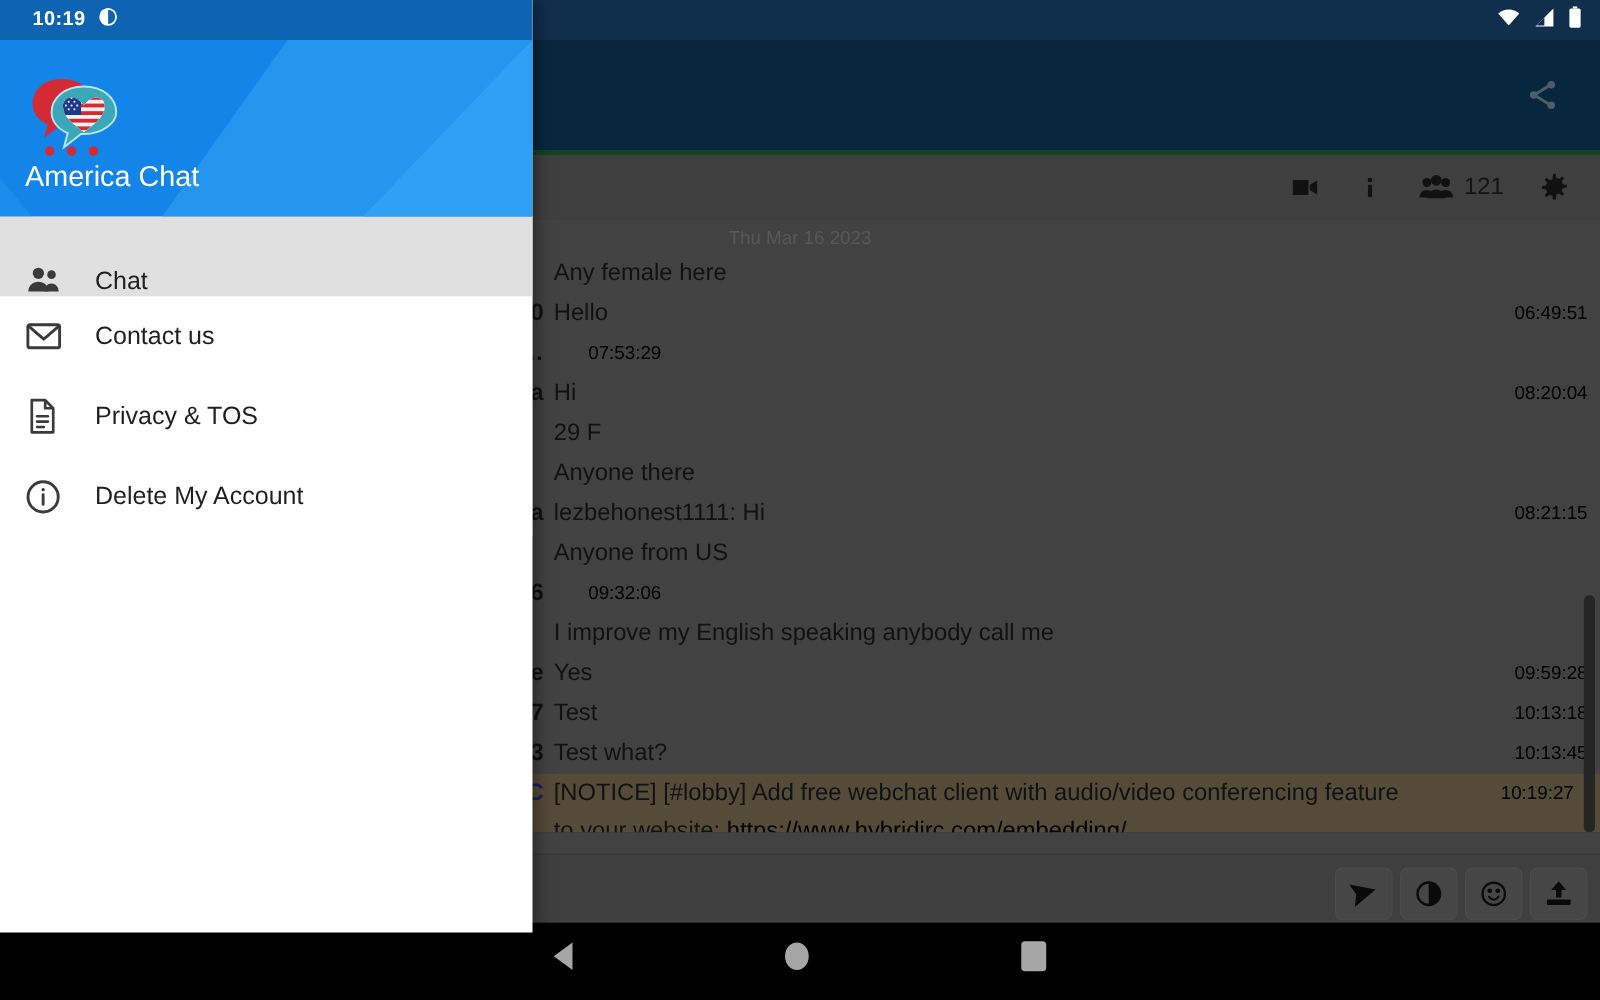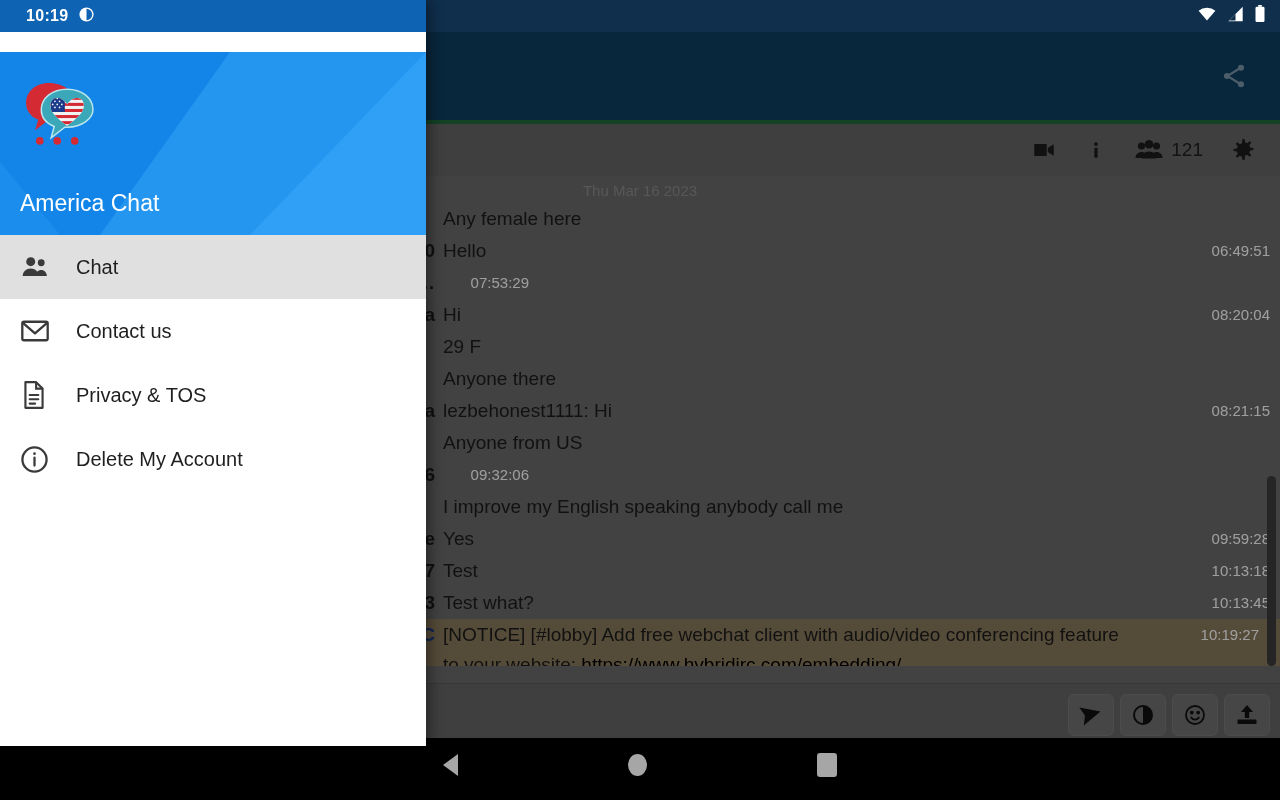--- a/index.html
+++ b/index.html
@@ -53,21 +53,21 @@
     background:#6b6b6b; z-index:1; overflow:hidden;
   }
   .date-sep { text-align:center; color:#8d8d8d; font-size:15px; padding:6px 0 4px; }
 
   .msg { display:flex; align-items:flex-start; padding:1px 0; position:relative; }
   .msg .nick {
     width:443px; flex:0 0 443px; text-align:right; padding-right:8px;
     font-size:19px; font-weight:bold; color:#1b1b1b; white-space:nowrap; overflow:hidden;
   }
   .msg .body { flex:1; font-size:19px; color:#1c1c1c; line-height:30px; padding-right:6px; }
-  .msg .ts { flex:0 0 96px; text-align:right; font-size:15px; color:#ffffff; line-height:30px; padding-right:10px; }
+  .msg .ts { flex:0 0 96px; text-align:right; font-size:15px; color:#000000; line-height:30px; padding-right:10px; }
   .msg .nick { line-height:30px; }
   .msg.notice { background:#8a7a5c; }
   .msg.notice .nick { color:#1b3a8a; }
   .msg.notice .body { max-width:730px; }
   .link { color:#000000; }
 
   
   .scroll-thumb {
     position:absolute; right:4px; top:300px; width:9px; height:190px;
     background:#3c3c3c; border-radius:5px; z-index:3;
@@ -107,36 +107,35 @@
   .drawer {
     position:absolute; top:0; left:0; width:426px; height:746px;
     background:#ffffff; z-index:20; box-shadow:3px 0 14px rgba(0,0,0,.45);
     overflow:hidden;
   }
   .drawer-status {
     height:32px; background:#0e63b3; display:flex; align-items:center;
     padding:0 14px; color:#fff; gap:10px;
   }
   .drawer-header {
-    height:183px; position:relative; overflow:hidden;
+    height:141px; position:relative; overflow:hidden;
     background:#1186e8;
-    margin-top:20px;
   }
   .drawer-header .stripes { position:absolute; inset:0; }
   .drawer-header .logo { position:absolute; left:20px; top:22px; width:76px; height:76px; }
   .drawer-title {
     position:absolute; left:20px; bottom:18px; color:#fff;
     font-size:23px;
   }
   .drawer-list { background:#fff; }
   .drawer-item {
     height:64px; display:flex; align-items:center; gap:0; padding:0 20px;
     color:#232323;
   }
-  .drawer-item.active { background:#e0e0e0; }
+  .drawer-item.active { background:#e0e0e0;align-items:flex-end; }
   .drawer-item .di-icon { width:56px; flex:0 0 56px; display:flex; align-items:center; color:#3a3a3a; }
   .drawer-item .di-label { font-size:20px; color:#1f1f1f; }
 </style>
 </head>
 <body>
 
 <div id="app-root">
 
   <div class="statusbar">
     <div class="sb-left">

